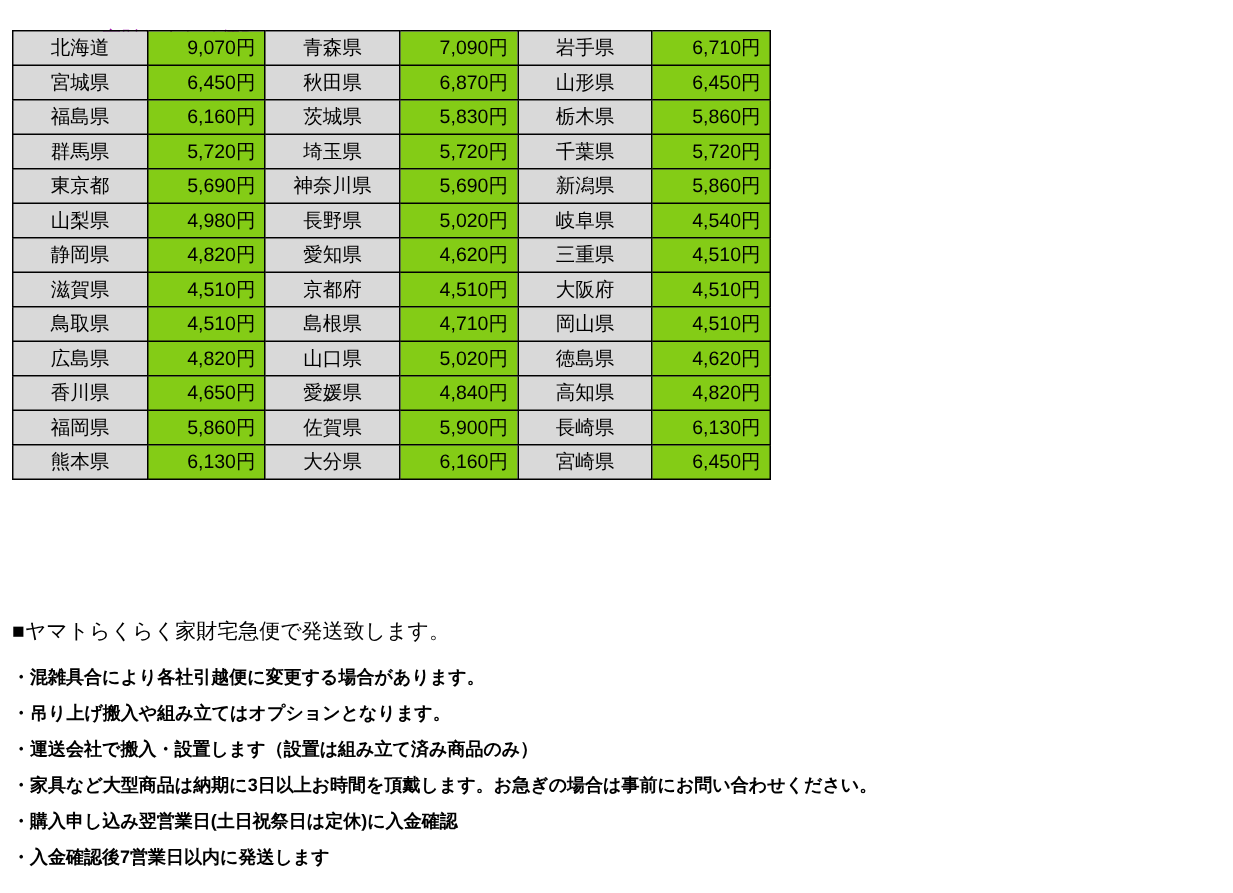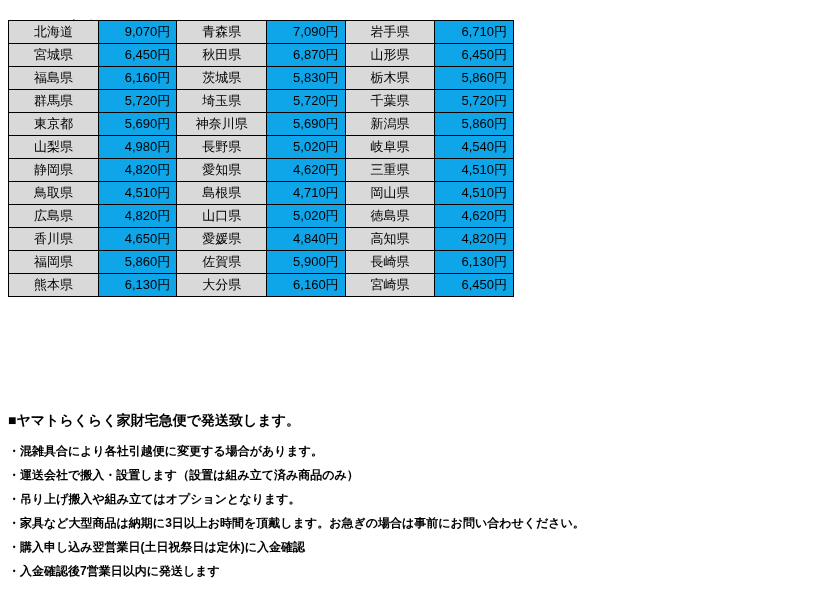--- a/index.html
+++ b/index.html
@@ -43,36 +43,36 @@
     padding: 0 6px;
     box-sizing: border-box;
     white-space: nowrap;
   }
   td.pref {
     background: #d9d9d9;
     text-align: center;
     width: 88px;
   }
   td.price {
-    background: #0ea5e9;
+    background: #84cc16;
     text-align: right;
     width: 77px;
   }
   td.empty {
     background: #ffffff;
   }
   .notes {
     position: absolute;
     left: 8px;
     top: 412px;
     width: 800px;
   }
   .notes .head {
     font-size: 14px;
-    font-weight: bold;
+    font-weight: normal;
     margin: 0 0 14px 0;
     white-space: nowrap;
   }
   .notes .line {
     font-size: 12px;
     font-weight: bold;
     margin: 0 0 9px 0;
     white-space: nowrap;
     line-height: 1.25;
   }
@@ -136,20 +136,28 @@
         </tr>
         <tr>
           <td class="pref">静岡県</td>
           <td class="price">4,820円</td>
           <td class="pref">愛知県</td>
           <td class="price">4,620円</td>
           <td class="pref">三重県</td>
           <td class="price">4,510円</td>
         </tr>
         <tr>
+          <td class="pref">滋賀県</td>
+          <td class="price">4,510円</td>
+          <td class="pref">京都府</td>
+          <td class="price">4,510円</td>
+          <td class="pref">大阪府</td>
+          <td class="price">4,510円</td>
+        </tr>
+        <tr>
           <td class="pref">鳥取県</td>
           <td class="price">4,510円</td>
           <td class="pref">島根県</td>
           <td class="price">4,710円</td>
           <td class="pref">岡山県</td>
           <td class="price">4,510円</td>
         </tr>
         <tr>
           <td class="pref">広島県</td>
           <td class="price">4,820円</td>
@@ -181,21 +189,21 @@
           <td class="price">6,160円</td>
           <td class="pref">宮崎県</td>
           <td class="price">6,450円</td>
         </tr>
       </tbody>
   </table>
 
   <div class="notes">
     <div class="head">■ヤマトらくらく家財宅急便で発送致します。</div>
     <div class="line">・混雑具合により各社引越便に変更する場合があります。</div>
+    <div class="line">・吊り上げ搬入や組み立てはオプションとなります。</div>
     <div class="line">・運送会社で搬入・設置します（設置は組み立て済み商品のみ）</div>
-    <div class="line">・吊り上げ搬入や組み立てはオプションとなります。</div>
     <div class="line">・家具など大型商品は納期に3日以上お時間を頂戴します。お急ぎの場合は事前にお問い合わせください。</div>
     <div class="line">・購入申し込み翌営業日(土日祝祭日は定休)に入金確認</div>
     <div class="line">・入金確認後7営業日以内に発送します</div>
 
   </div>
 
 </div>
 
 </body></html>

